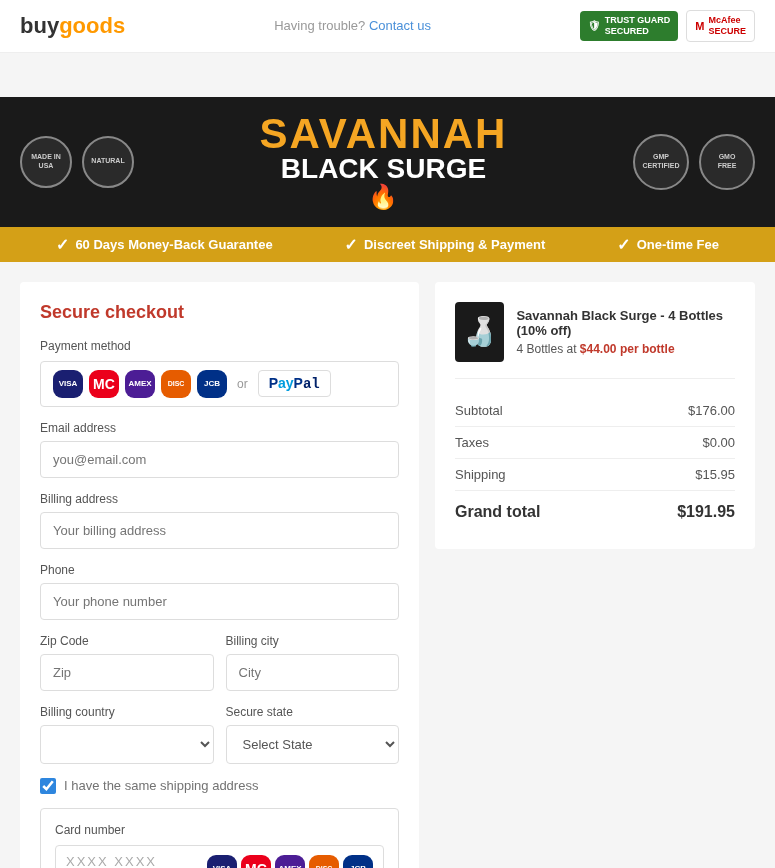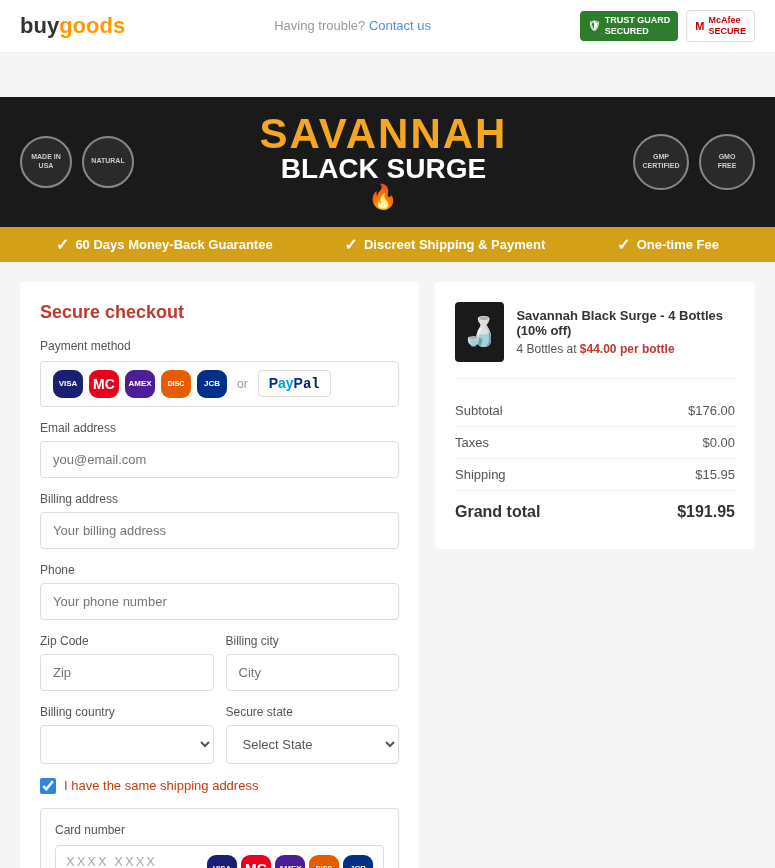--- a/index.html
+++ b/index.html
@@ -210,21 +210,21 @@
     .checkbox-row {
       display: flex;
       align-items: center;
       gap: 8px;
       margin-bottom: 14px;
     }
     .checkbox-row input[type="checkbox"] {
       width: 16px; height: 16px;
       accent-color: #2e86de;
     }
-    .checkbox-label { font-size: 13px; color: #c2410c; }
+    .checkbox-label { font-size: 13px; color: #737373; }
 
     
     .card-section {
       border: 1px solid #ddd;
       border-radius: 4px;
       padding: 14px;
       margin-bottom: 14px;
     }
     .card-section-label {
       font-size: 12px;

